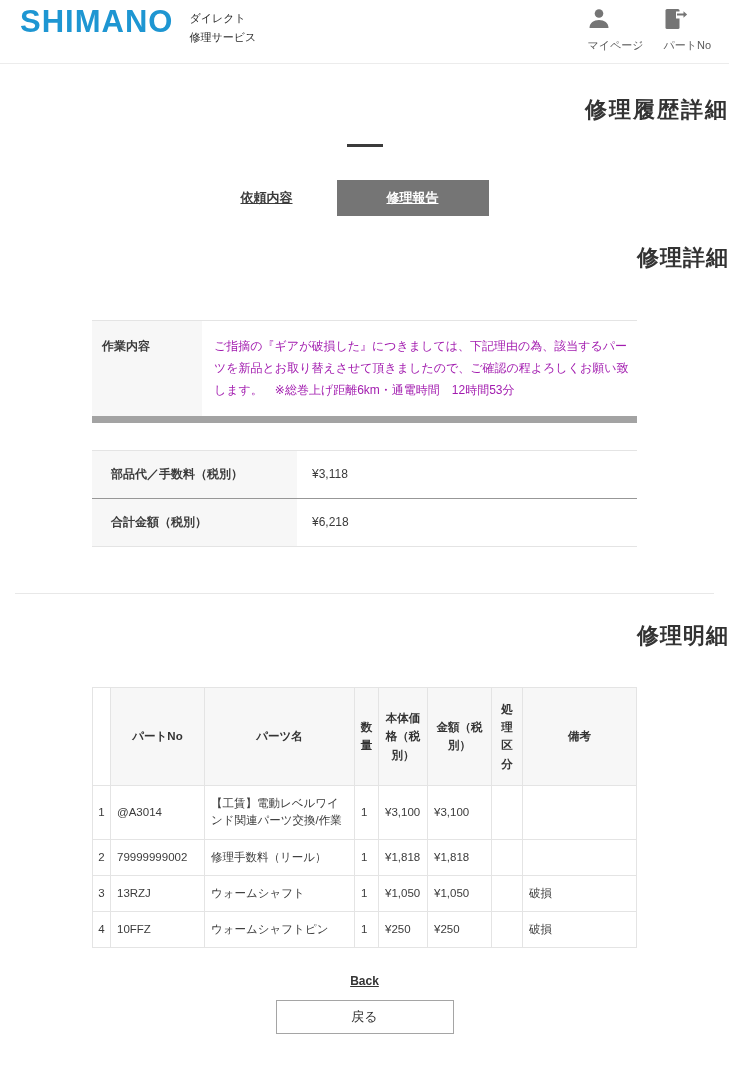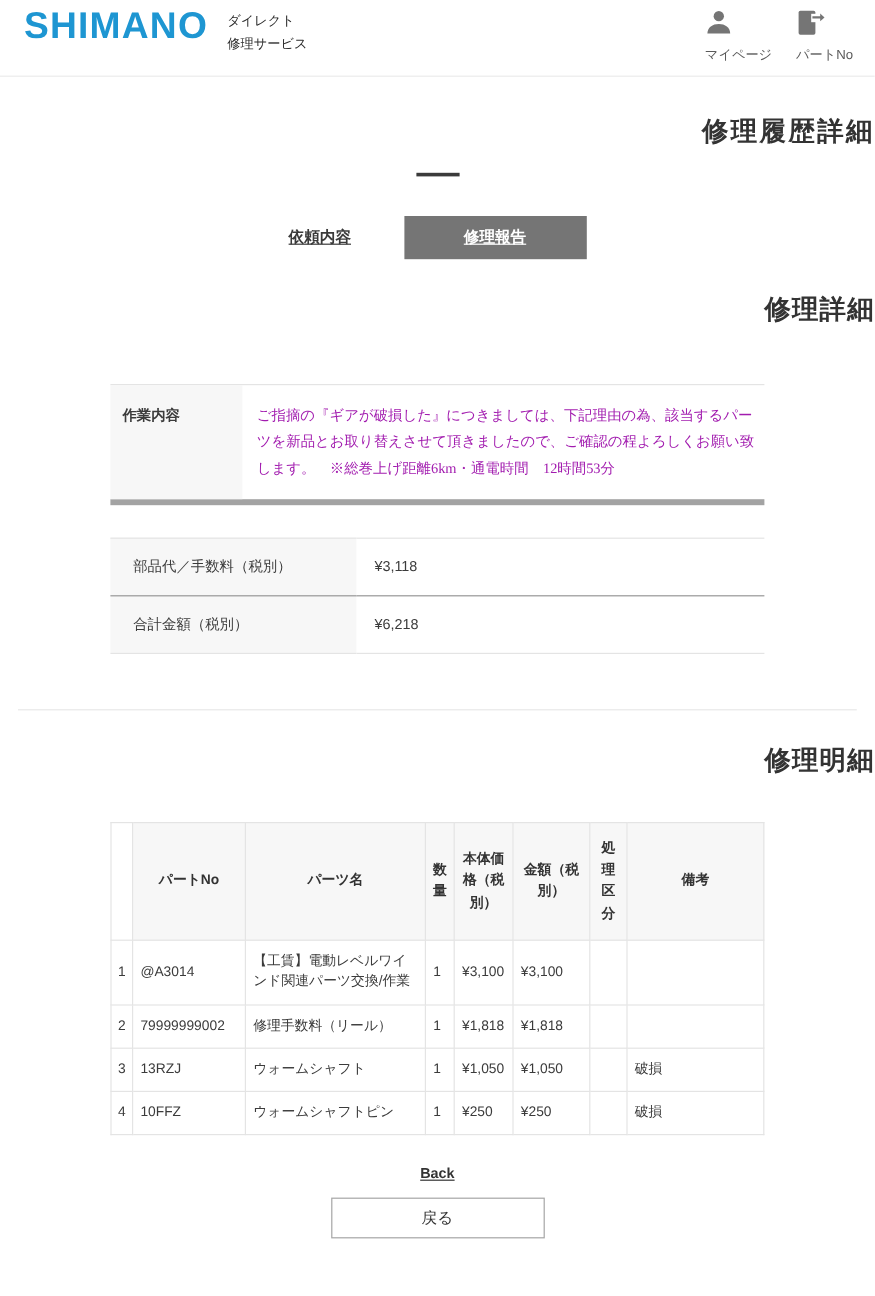--- a/index.html
+++ b/index.html
@@ -70,38 +70,38 @@
   }
   
   .section-heading {
     text-align: right; font-size: 22px; font-weight: bold;
     letter-spacing: 1px; color: #333; margin-top: 27px;
   }
   .content { width: 545px; margin: 0 auto; }
   
   .work-table {
     display: flex; margin-top: 47px;
-    border-top: 1px solid #e4e4e4; border-bottom: 5px solid #a3a3a3; font-family: Liberation Serif, serif;
+    border-top: 1px solid #e4e4e4; border-bottom: 7px solid #a3a3a3;
   }
   .work-label {
     width: 110px; background: #f7f7f7; padding: 17px 10px 17px 10px;
     font-size: 12px; font-weight: bold; flex-shrink: 0;
   }
   .work-content {
     flex: 1; padding: 14px 2px 14px 12px;
     font-size: 12px; line-height: 1.85; color: #a21caf;
   }
   
   .fee-table { width: 100%; border-collapse: collapse; margin-top: 27px; }
   .fee-table td { font-size: 12px; padding: 0; }
   .fee-row td { border-top: 1px solid #e4e4e4; }
   .fee-row.total td { border-top: 1px solid #979797; }
   .fee-table tr:last-child td { border-bottom: 1px solid #e4e4e4; }
   .fee-label {
-    width: 205px; background: #f7f7f7; font-weight: normal;
+    width: 205px; background: #f7f7f7; font-weight: bold;
     padding: 15px 12px 15px 19px !important;
   }
   .fee-value { padding: 15px 12px 15px 15px !important; }
   
   .page-divider { border: none; border-top: 1px solid #e8e8e8; margin: 46px 15px 0; }
   
   .items-table {
     width: 100%; border-collapse: collapse; margin-top: 36px;
     table-layout: fixed;
   }

